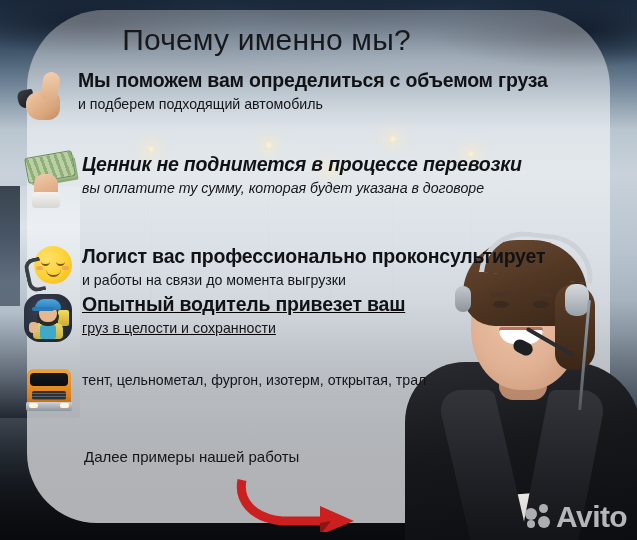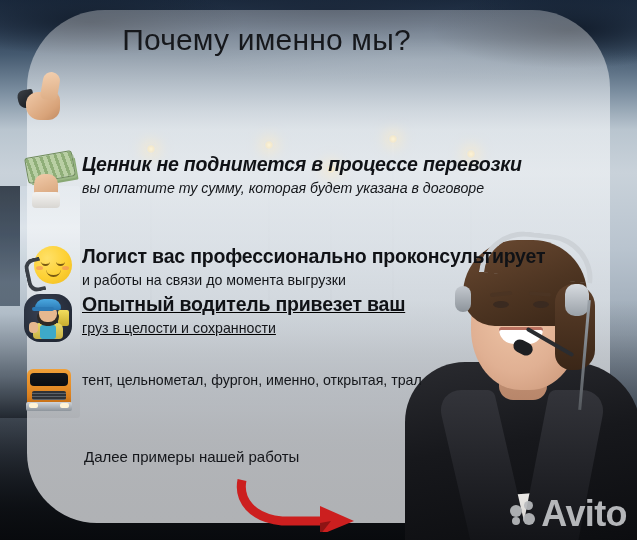--- a/index.html
+++ b/index.html
@@ -502,21 +502,21 @@
   .avito-dots span {
     position: absolute;
     border-radius: 50%;
     background: #b9bbbe;
   }
   .dot-a { left: 0;  top: 4px;  width: 12px; height: 12px; }
   .dot-b { left: 14px; top: 0;  width: 9px;  height: 9px; }
   .dot-c { left: 2px; top: 16px; width: 8px; height: 8px; }
   .dot-d { left: 13px; top: 12px; width: 12px; height: 12px; }
   .avito-word {
-    font-size: 36px;
+    font-size: 30px;
     font-weight: bold;
     color: #c3c5c8;
     letter-spacing: -.6px;
     line-height: 1;
   }
 </style>
 </head>
 <body>
 
 <div id="ad">
@@ -562,20 +562,24 @@
     <div class="headline">Почему именно мы?</div>
 
     <div class="feature f1">
       <div class="feat-icon">
         <div class="icon-thumb">
           <div class="thumb-cuff"></div>
           <div class="thumb-fist"></div>
           <div class="thumb-up"></div>
         </div>
       </div>
+      <div class="feat-text">
+        <div class="feat-title">Мы поможем вам определиться с объемом груза</div>
+        <div class="feat-sub">и подберем подходящий автомобиль</div>
+      </div>
     </div>
 
     <div class="feature f2">
       <div class="feat-icon">
         <div class="icon-money">
           <div class="money-fan"></div>
           <div class="money-hand"></div>
           <div class="money-sleeve"></div>
         </div>
       </div>
@@ -627,21 +631,21 @@
         <div class="icon-truck">
           <div class="trk-cab"></div>
           <div class="trk-window"></div>
           <div class="trk-grille"></div>
           <div class="trk-bumper"></div>
           <div class="trk-light-l"></div>
           <div class="trk-light-r"></div>
         </div>
       </div>
       <div class="feat-text">
-        <div class="feat-sub">тент, цельнометал, фургон, именно, открытая, трал</div>
+        <div class="feat-sub">тент, цельнометал, фургон, изотерм, открытая, трал</div>
       </div>
     </div>
 
     <div class="cta">Далее примеры нашей работы</div>
 
     <div class="arrow-wrap">
       <svg width="126" height="54" viewBox="0 0 126 54" fill="none">
         <path d="M6 2 C 2 22, 16 40, 46 43 L 92 43" stroke="#cc1f1f" stroke-width="9" stroke-linecap="butt" fill="none"></path>
         <path d="M84 28 L 118 43 L 84 57 Z" fill="#cc1f1f"></path>
         <path d="M84 45 L 95 43 L 84 57 Z" fill="#8e1414"></path>

